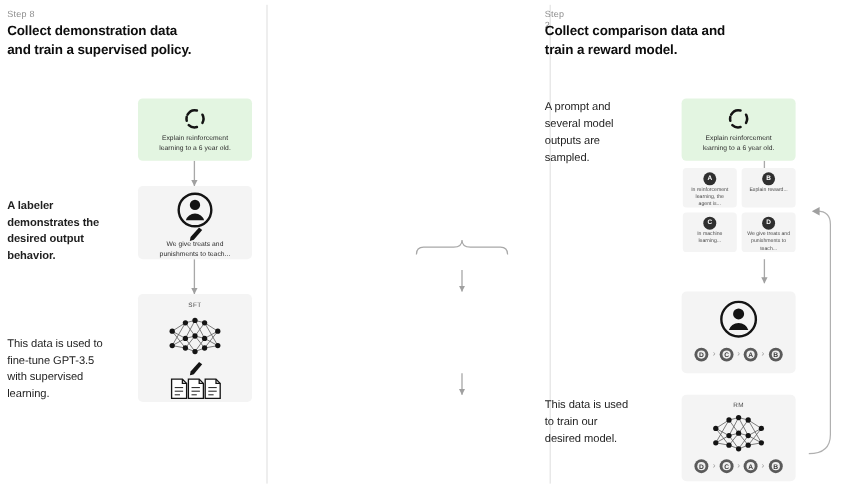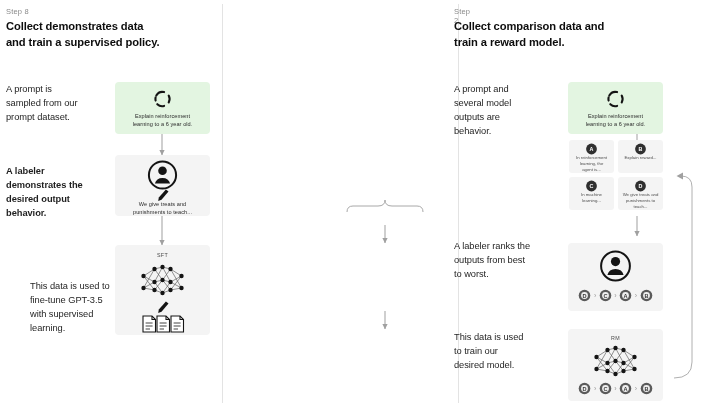--- a/index.html
+++ b/index.html
@@ -97,31 +97,28 @@
     </g>
 
     <g stroke="#b0b0b0" stroke-width="1" fill="none">
       <path d="M674,378 q18,0 18,-16 L692,187 q0,-11 -11,-11 L679,176"></path>
       <path d="M683,172.4 L676.5,176 L683,179.6 z" fill="#a0a0a0" stroke="none"></path>
     </g>
   </svg>
 
   <div class="col col-1">
     <div class="step-label" style="left:6px;top:7px;">Step 8</div>
-    <div class="step-title" style="left:6px;top:19px;width:205px;white-space:pre-line;">Collect demonstrates data
+    <div class="step-title" style="left:6px;top:19px;width:205px;white-space:pre-line;">Collect demonstration data
 and train a supervised policy.</div>
 
-    <div class="caption" style="left:6px;top:82px;width:105px;white-space:pre-line;">A prompt is
-sampled from our
-prompt dataset.</div>
     <div class="caption" style="left:6px;top:164px;width:105px;white-space:pre-line;font-weight:bold;">A labeler
 demonstrates the
 desired output
 behavior.</div>
-    <div class="caption" style="left:6px;top:279px;width:110px;white-space:pre-line;margin-left:24px;">This data is used to
+    <div class="caption" style="left:6px;top:279px;width:110px;white-space:pre-line;">This data is used to
 fine-tune GPT-3.5
 with supervised
 learning.</div>
 
     <div class="box green" style="left:115px;top:82px;width:95px;height:52px;">
       <svg width="95" height="20" style="position:absolute;left:0;top:7px;">
         <g transform="translate(47.5,10)" fill="none" stroke="#141414" stroke-width="2.1" stroke-linecap="round">
           <path d="M -6.2,-3.4 A 7.1,7.1 0 0 1 1.6,-6.9"></path>
           <path d="M 6.2,-3.4 A 7.1,7.1 0 0 1 6.2,3.4"></path>
           <path d="M 1.6,6.9 A 7.1,7.1 0 0 1 -5.2,5.2"></path>
@@ -202,24 +199,21 @@
   </div>
 
   <div class="col col-2">
     <div class="step-label" style="left:232px;top:7px;">Step 2</div>
     <div class="step-title" style="left:232px;top:19px;width:220px;white-space:pre-line;">Collect comparison data and
 train a reward model.</div>
 
     <div class="caption" style="left:232px;top:82px;width:105px;white-space:pre-line;">A prompt and
 several model
 outputs are
-behavior.</div>
-    <div class="caption" style="left:232px;top:239px;width:110px;white-space:pre-line;">A labeler ranks the
-outputs from best
-to worst.</div>
+sampled.</div>
     <div class="caption" style="left:232px;top:330px;width:110px;white-space:pre-line;">This data is used
 to train our
 desired model.</div>
 
     <div class="box green" style="left:346px;top:82px;width:95px;height:52px;">
       <svg width="95" height="20" style="position:absolute;left:0;top:7px;">
         <g transform="translate(47.5,10)" fill="none" stroke="#141414" stroke-width="2.1" stroke-linecap="round">
           <path d="M -6.2,-3.4 A 7.1,7.1 0 0 1 1.6,-6.9"></path>
           <path d="M 6.2,-3.4 A 7.1,7.1 0 0 1 6.2,3.4"></path>
           <path d="M 1.6,6.9 A 7.1,7.1 0 0 1 -5.2,5.2"></path>

